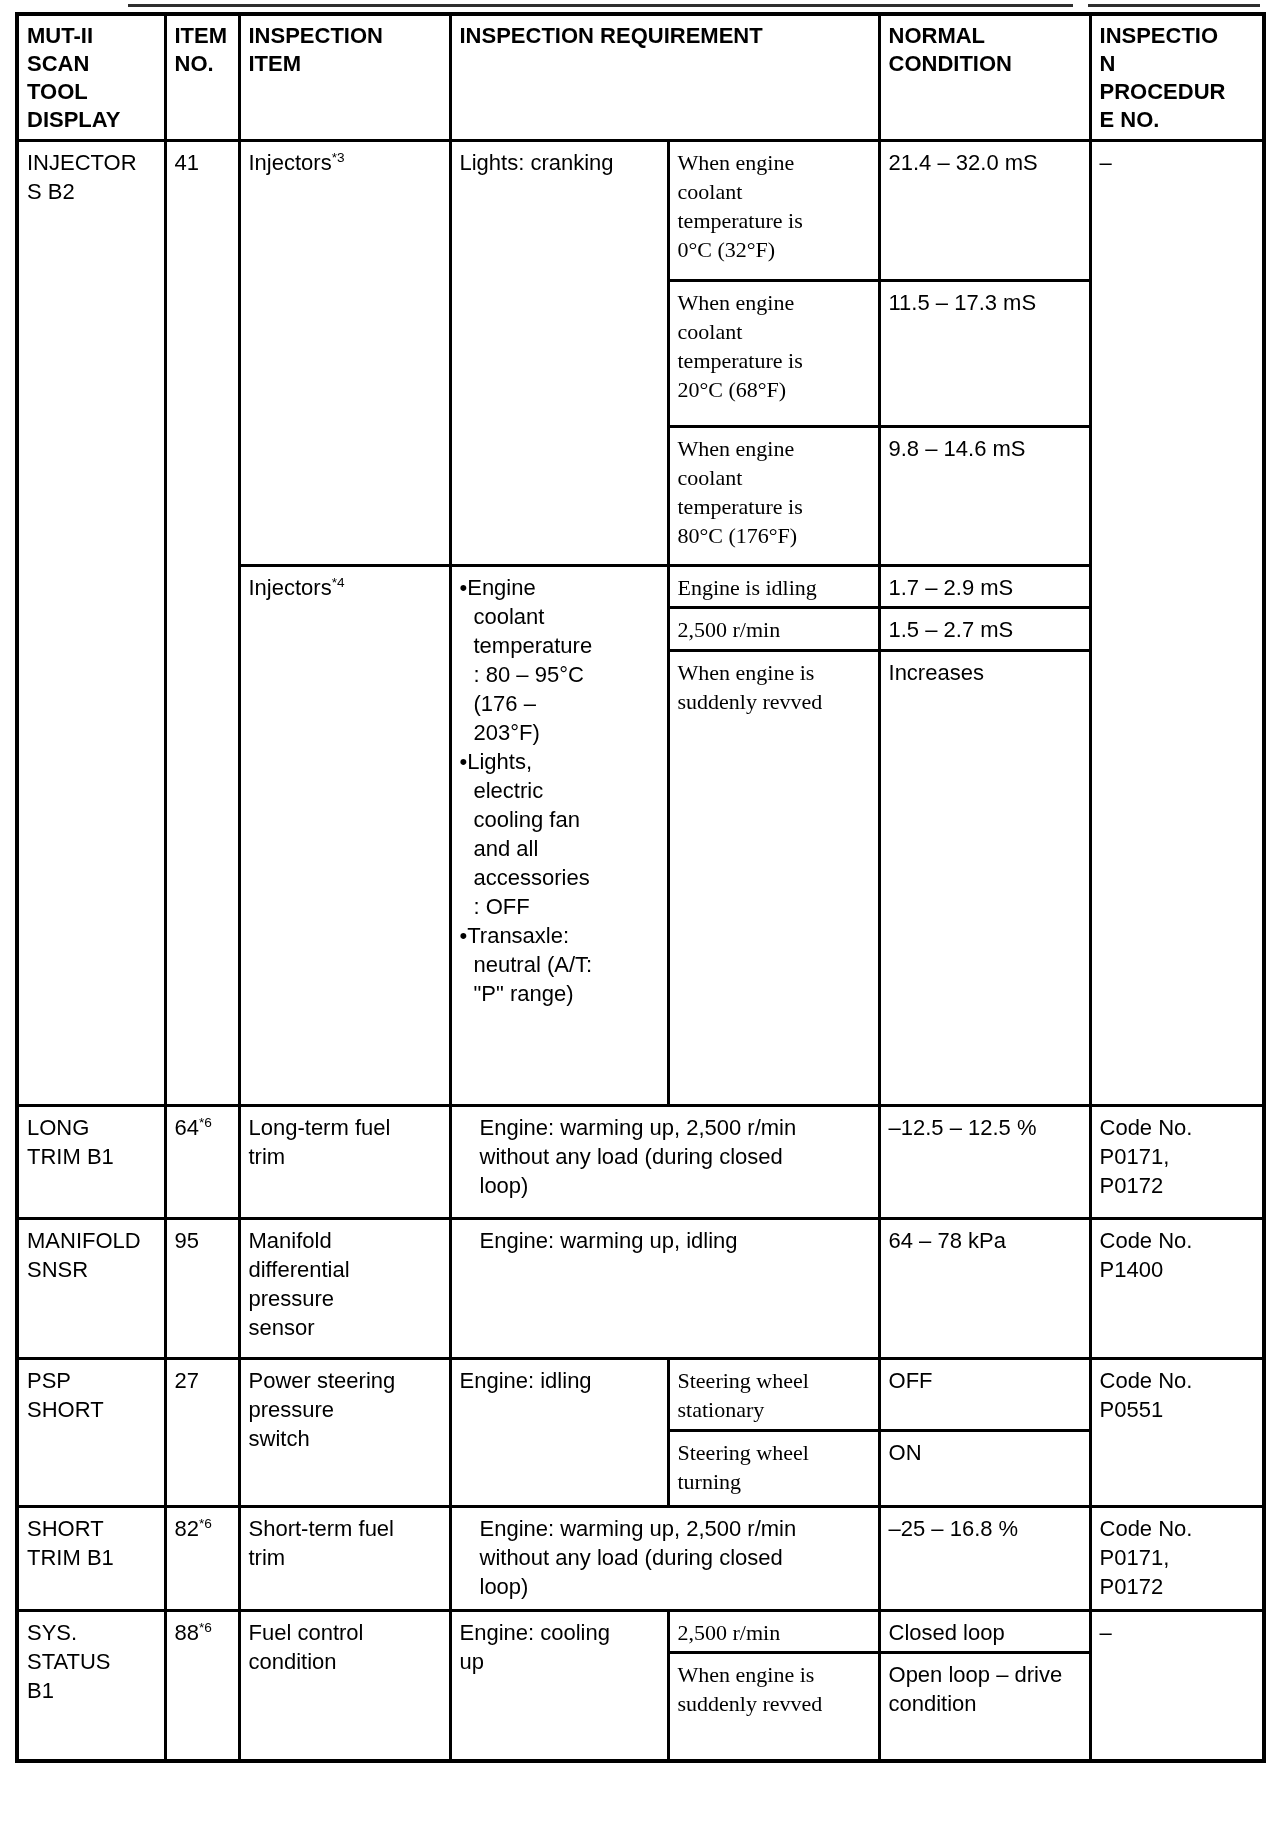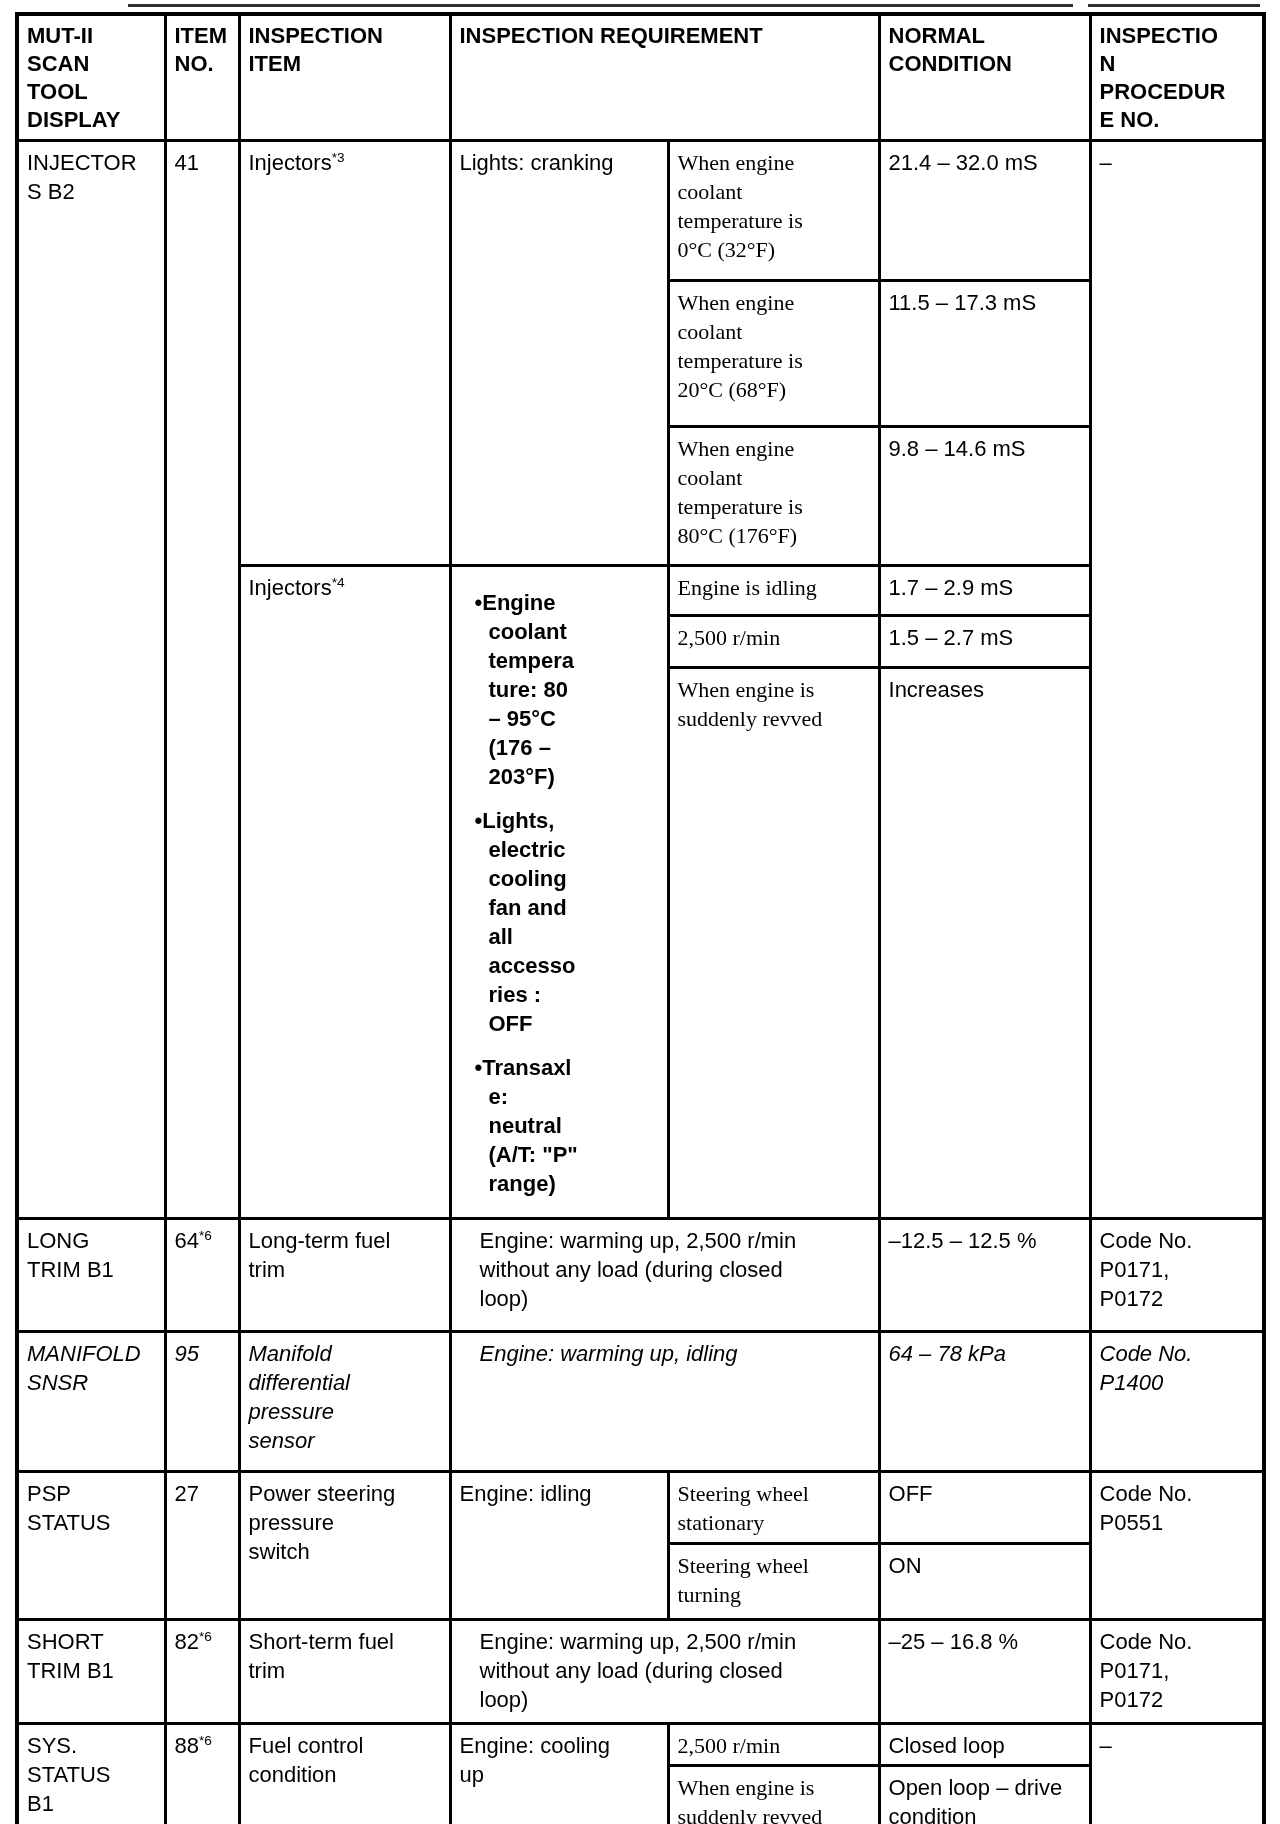--- a/index.html
+++ b/index.html
@@ -23,34 +23,34 @@
   }
   th{font-weight:bold;line-height:28px;}
   
   .c1{padding-right:22px;}
   .c2{padding-right:4px;}
   .c3{padding-right:52px;}
   .c4a{padding-right:48px;}
   .c4b{padding-right:48px;font-family:Liberation Serif, serif;}
   .c6{padding-right:34px;}
   .req-merged{padding-right:72px;padding-left:28px;}
-  .bullets .bullet{padding-left:14px;text-indent:-14px;margin:15px;font-weight:bold;}
+  .bullets .bullet{padding-left:14px;text-indent:-14px;margin:0;}
   .bullets .bullet::before{content:"\2022";}
   .bullets{padding-right:72px;}
   sup{font-size:0.62em;line-height:0;vertical-align:super;}
   
   tr.h-head{height:126px;}
   tr.h-i1{height:140px;}
   tr.h-i2{height:146px;}
   tr.h-i3{height:139px;}
   tr.h-i4{height:42px;}
   tr.h-i5{height:43px;}
   tr.h-i6{height:455px;}
   tr.h-long{height:113px;}
-  tr.h-mani{height:140px;font-style:italic;}
+  tr.h-mani{height:140px;}
   tr.h-psp1{height:72px;}
   tr.h-psp2{height:76px;}
   tr.h-short{height:104px;}
   tr.h-sys1{height:42px;}
   tr.h-sys2{height:109px;}
 </style>
 </head>
 <body>
 
 <div class="scan-artifact seg1"></div>
@@ -125,21 +125,21 @@
   <tr class="h-mani">
     <td class="c1">MANIFOLD SNSR</td>
     <td class="c2">95</td>
     <td class="c3">Manifold differential pressure sensor</td>
     <td colspan="2" class="req-merged">Engine: warming up, idling</td>
     <td>64 – 78 kPa</td>
     <td class="c6">Code No. P1400</td>
   </tr>
 
   <tr class="h-psp1">
-    <td class="c1" rowspan="2">PSP STATUS</td>
+    <td class="c1" rowspan="2">PSP SHORT</td>
     <td class="c2" rowspan="2">27</td>
     <td class="c3" rowspan="2">Power steering pressure switch</td>
     <td class="c4a" rowspan="2">Engine: idling</td>
     <td class="c4b">Steering wheel stationary</td>
     <td>OFF</td>
     <td class="c6" rowspan="2">Code No. P0551</td>
   </tr>
   <tr class="h-psp2">
     <td class="c4b">Steering wheel turning</td>
     <td>ON</td>

